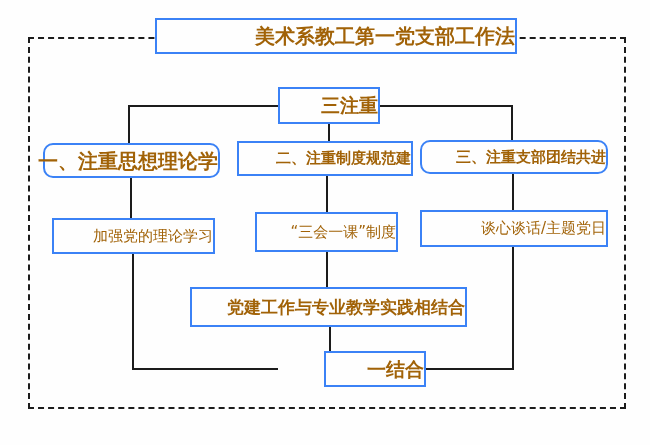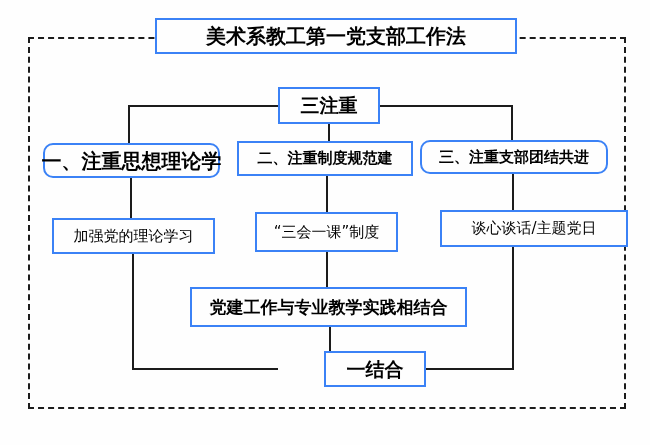--- a/index.html
+++ b/index.html
@@ -25,36 +25,36 @@
     box-sizing: border-box;
     z-index: 1;
   }
   .node {
     position: absolute;
     box-sizing: border-box;
     border: 2px solid #3b82f6;
     background: #fefefe;
     display: flex;
     align-items: center;
-    justify-content: center;
+    justify-content: flex-end;
     text-align: center;
-    color: #000000;
+    color: #a16207;
     z-index: 3;
     white-space: nowrap;
     line-height: 1.1;
   }
   .bold { font-weight: bold; }
   .title-box     { left:155px; top:18px;  width:362px; height:36px; font-size:20px; border-width:2.5px; z-index:4; }
   .top-node      { left:278px; top:87px;  width:102px; height:37px; font-size:19px; }
   .h-box1        { left:43px;  top:143px; width:177px; height:35px; font-size:20px;border-radius:10px; }
   .h-box2        { left:237px; top:141px; width:176px; height:35px; font-size:15px; }
   .h-box3        { left:420px; top:140px; width:188px; height:34px; font-size:15px;border-radius:10px; }
   .d-box1        { left:52px;  top:218px; width:163px; height:36px; font-size:15px; }
   .d-box2        { left:255px; top:212px; width:143px; height:40px; font-size:15px; }
-  .d-box3        { left:440px; top:210px; width:188px; height:37px; font-size:15px; }
+  .d-box3        { left:420px; top:210px; width:188px; height:37px; font-size:15px; }
   .integration   { left:190px; top:287px; width:277px; height:40px; font-size:17px; }
   .bottom-node   { left:278px; top:351px; width:102px; height:36px; font-size:19px;margin-left:46px; }
   .line {
     position: absolute;
     background: #1c1c1c;
     z-index: 2;
   }
   .hline { height: 2px; }
   .vline { width: 2px; }
 </style>

